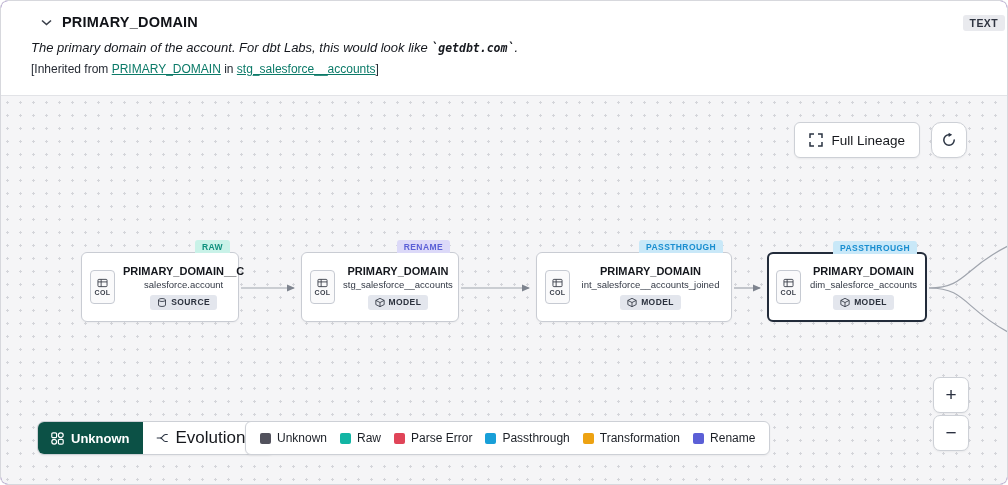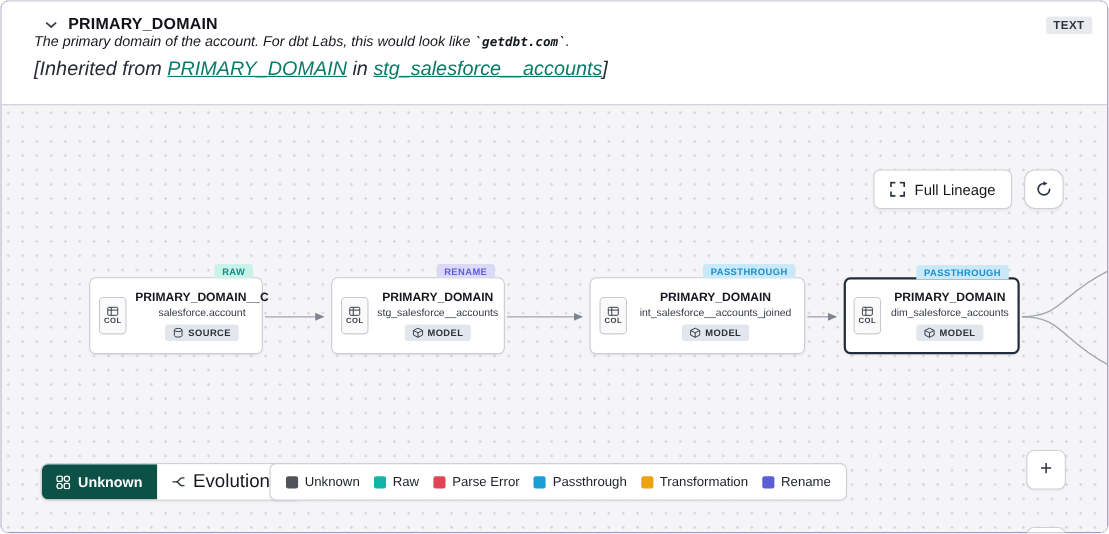--- a/index.html
+++ b/index.html
@@ -10,44 +10,44 @@
     position:relative; width:1008px; height:485px;
     background:#4c1d95; border:1px solid #d7d8dd; border-radius:8px; overflow:hidden;
   }
 
   
   .header { position:relative; height:94px; padding:13px 16px 0 30px; background:#fff; }
   .title-row { display:flex; align-items:center; gap:10px; padding-left:10px; }
   .chevron-btn { background:none; border:none; cursor:pointer; display:flex; align-items:center; }
   .page-title { font-size:14.5px; font-weight:700; letter-spacing:.2px; color:#111318; }
   .type-badge {
-    position:absolute; top:14px; right:14px;
+    position:absolute; top:14px; right:2px;
     background:#e9eaee; color:#2f3440; font-size:10.5px; font-weight:700;
     letter-spacing:.4px; padding:2px 7px; border-radius:3px;text-align:right;
   }
-  .description { font-style:italic; font-size:13px; color:#15181e; }
+  .description { margin-top:10px; font-style:italic; font-size:13px; color:#15181e; }
   .description code { font-family:"DejaVu Sans Mono", monospace; font-weight:700; font-size:11.5px; }
-  .inherited { margin-top:7px; font-style:italic; font-size:18px; color:#262b34; }
+  .inherited { margin-top:7px; font-size:12px; color:#262b34; }
   .inherited a { color:#0b7a68; text-decoration:underline; font-weight:500; }
 
   
   .canvas {
     position:relative; height:389px; border-top:1px solid #e2e3e7;
     background-color:#f5f5f7;
     background-image:radial-gradient(circle, #d4d5da 1px, transparent 1.3px);
     background-size:13px 13px;
   }
   .edges { position:absolute; inset:0; pointer-events:none; }
 
   
   .btn {
     display:flex; align-items:center; justify-content:center; gap:8px;
     background:#fff; border:1px solid #cdd0d6; border-radius:6px;
     box-shadow:0 1px 2px rgba(0,0,0,.05); cursor:pointer;
-    font-family:"Liberation Sans", sans-serif; font-size:13.5px; color:#16181d;margin-top:32px;
+    font-family:"Liberation Sans", sans-serif; font-size:13.5px; color:#16181d;
   }
   .full-lineage { position:absolute; top:26px; right:87px; height:36px; padding:0 14px; }
   .refresh { position:absolute; top:26px; right:40px; width:36px; height:36px; border-radius:10px; }
 
   
   .zoom { position:absolute; right:38px; top:281px; display:flex; flex-direction:column; gap:2px; }
   .zoom .btn { width:36px; height:36px; border-radius:7px; font-size:19px; color:#2a3040; }
 
   
   .node {

